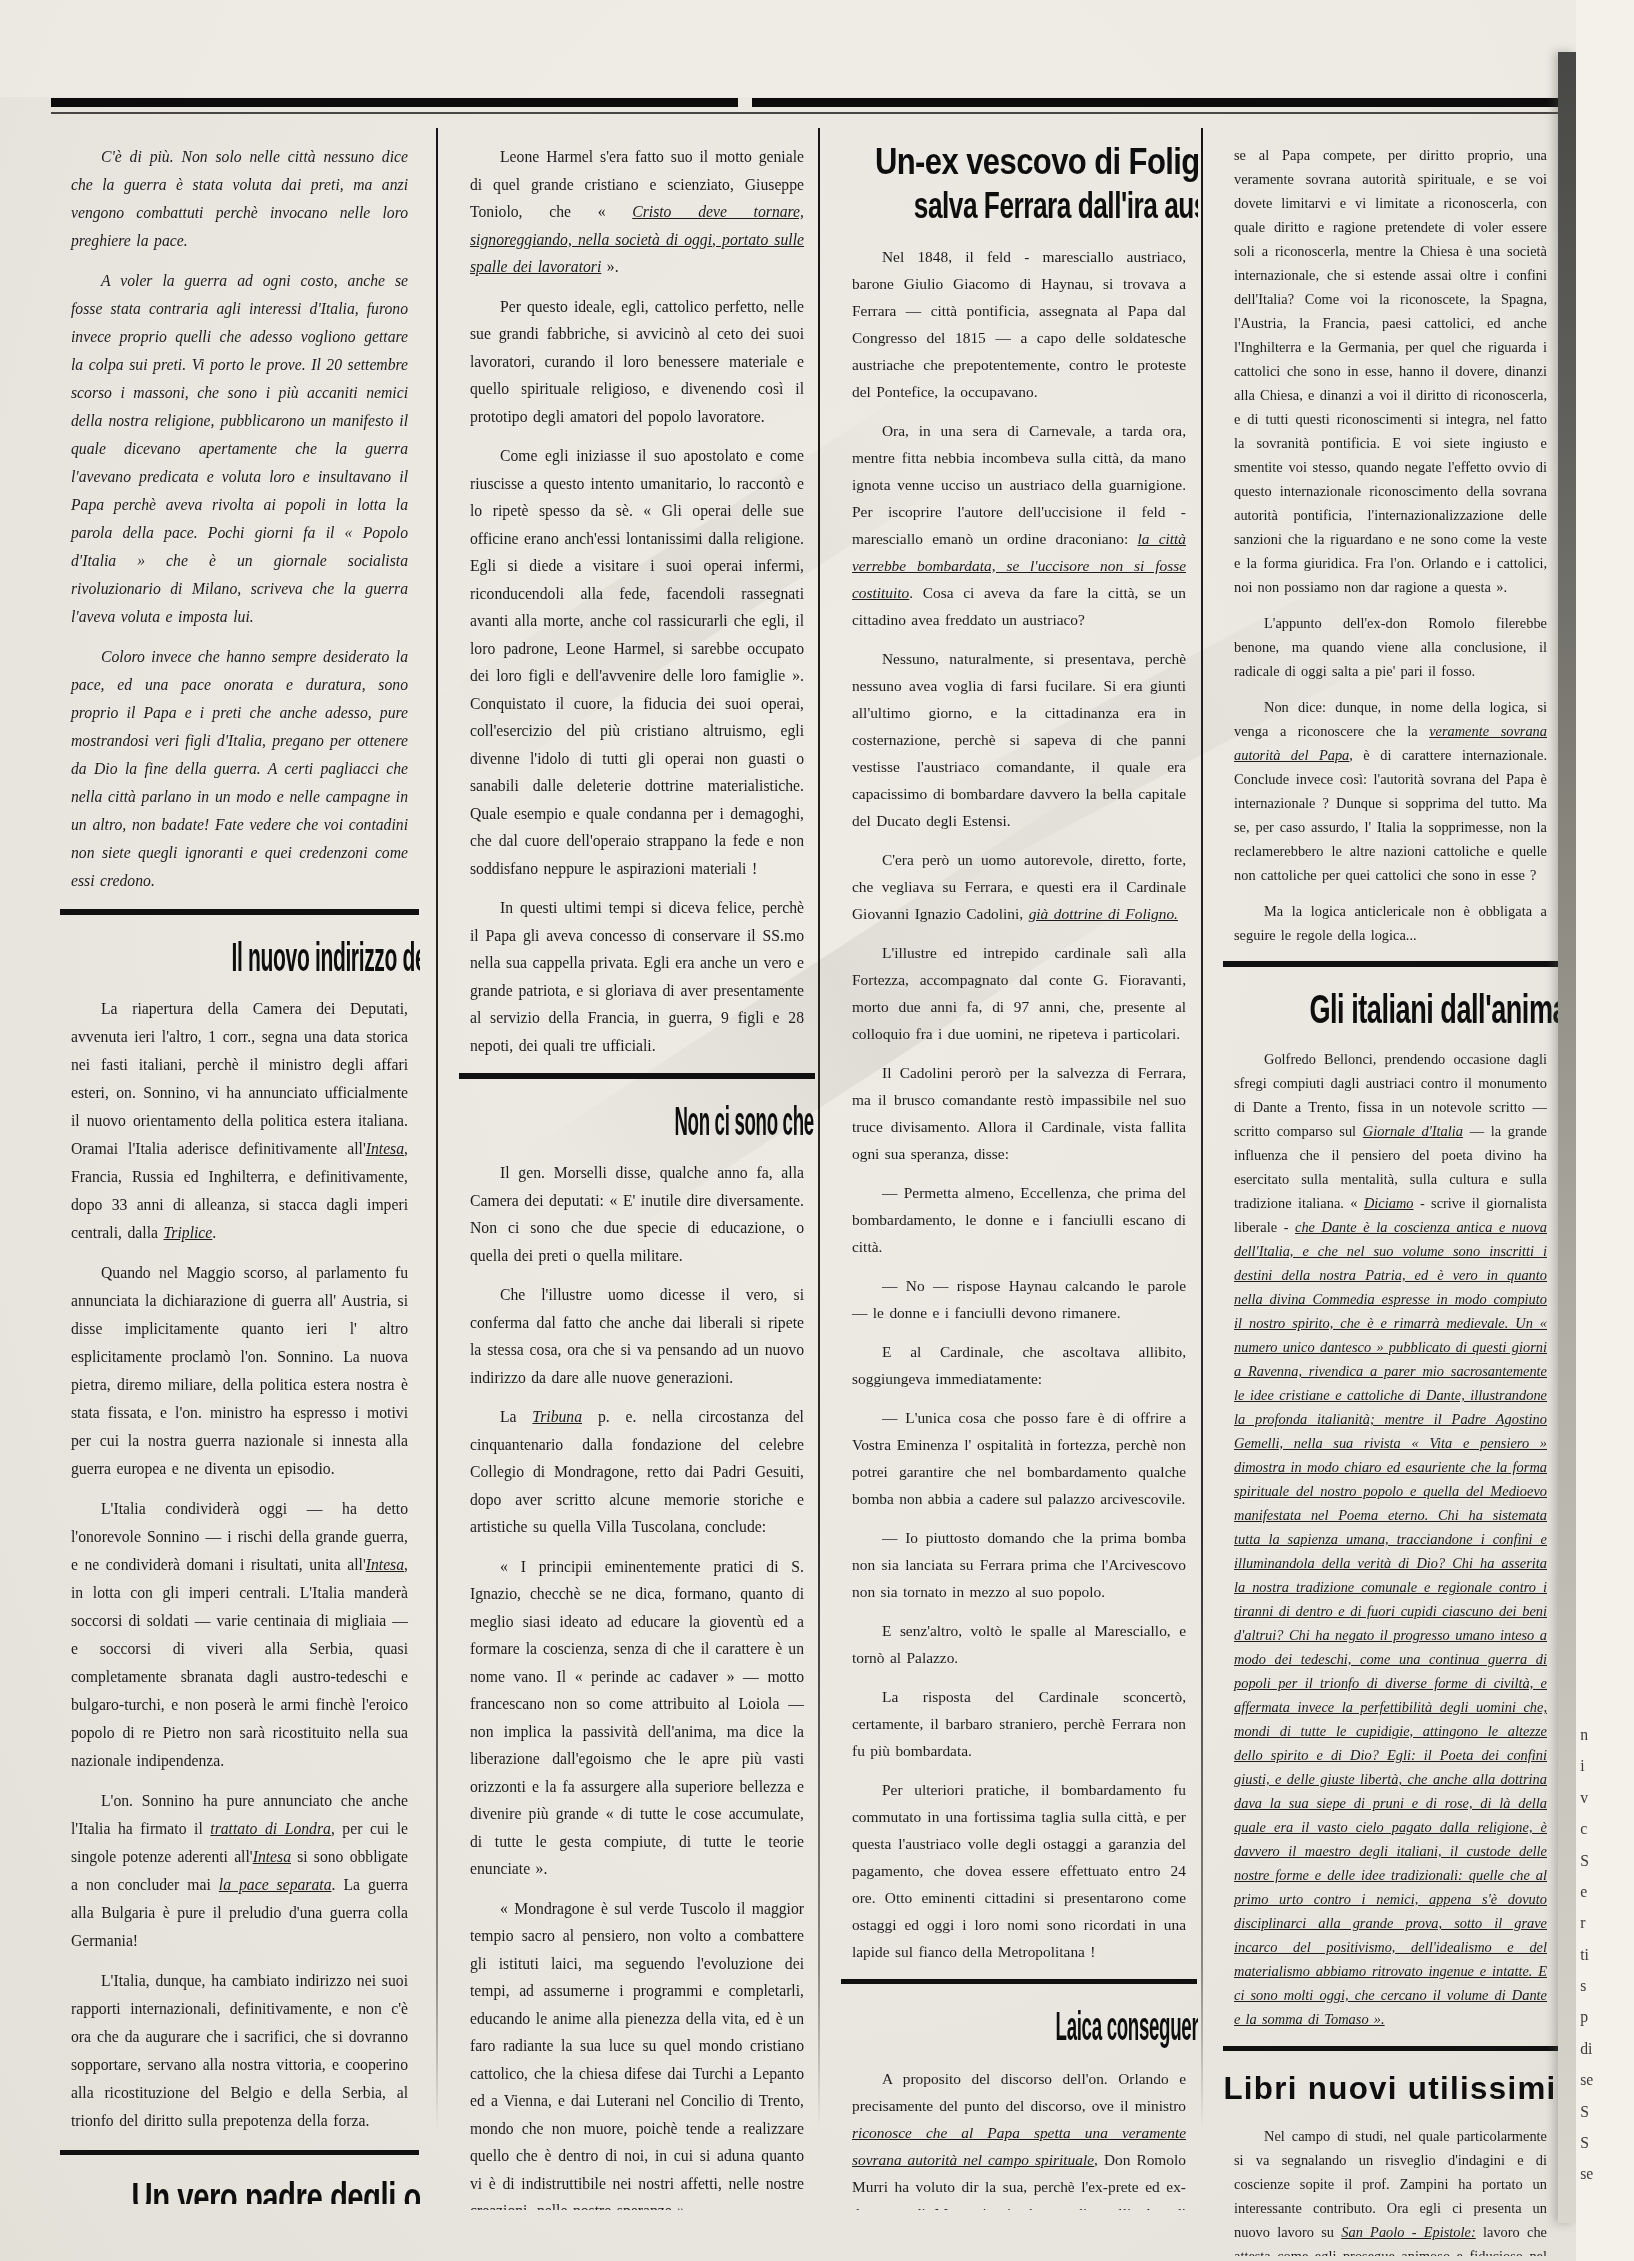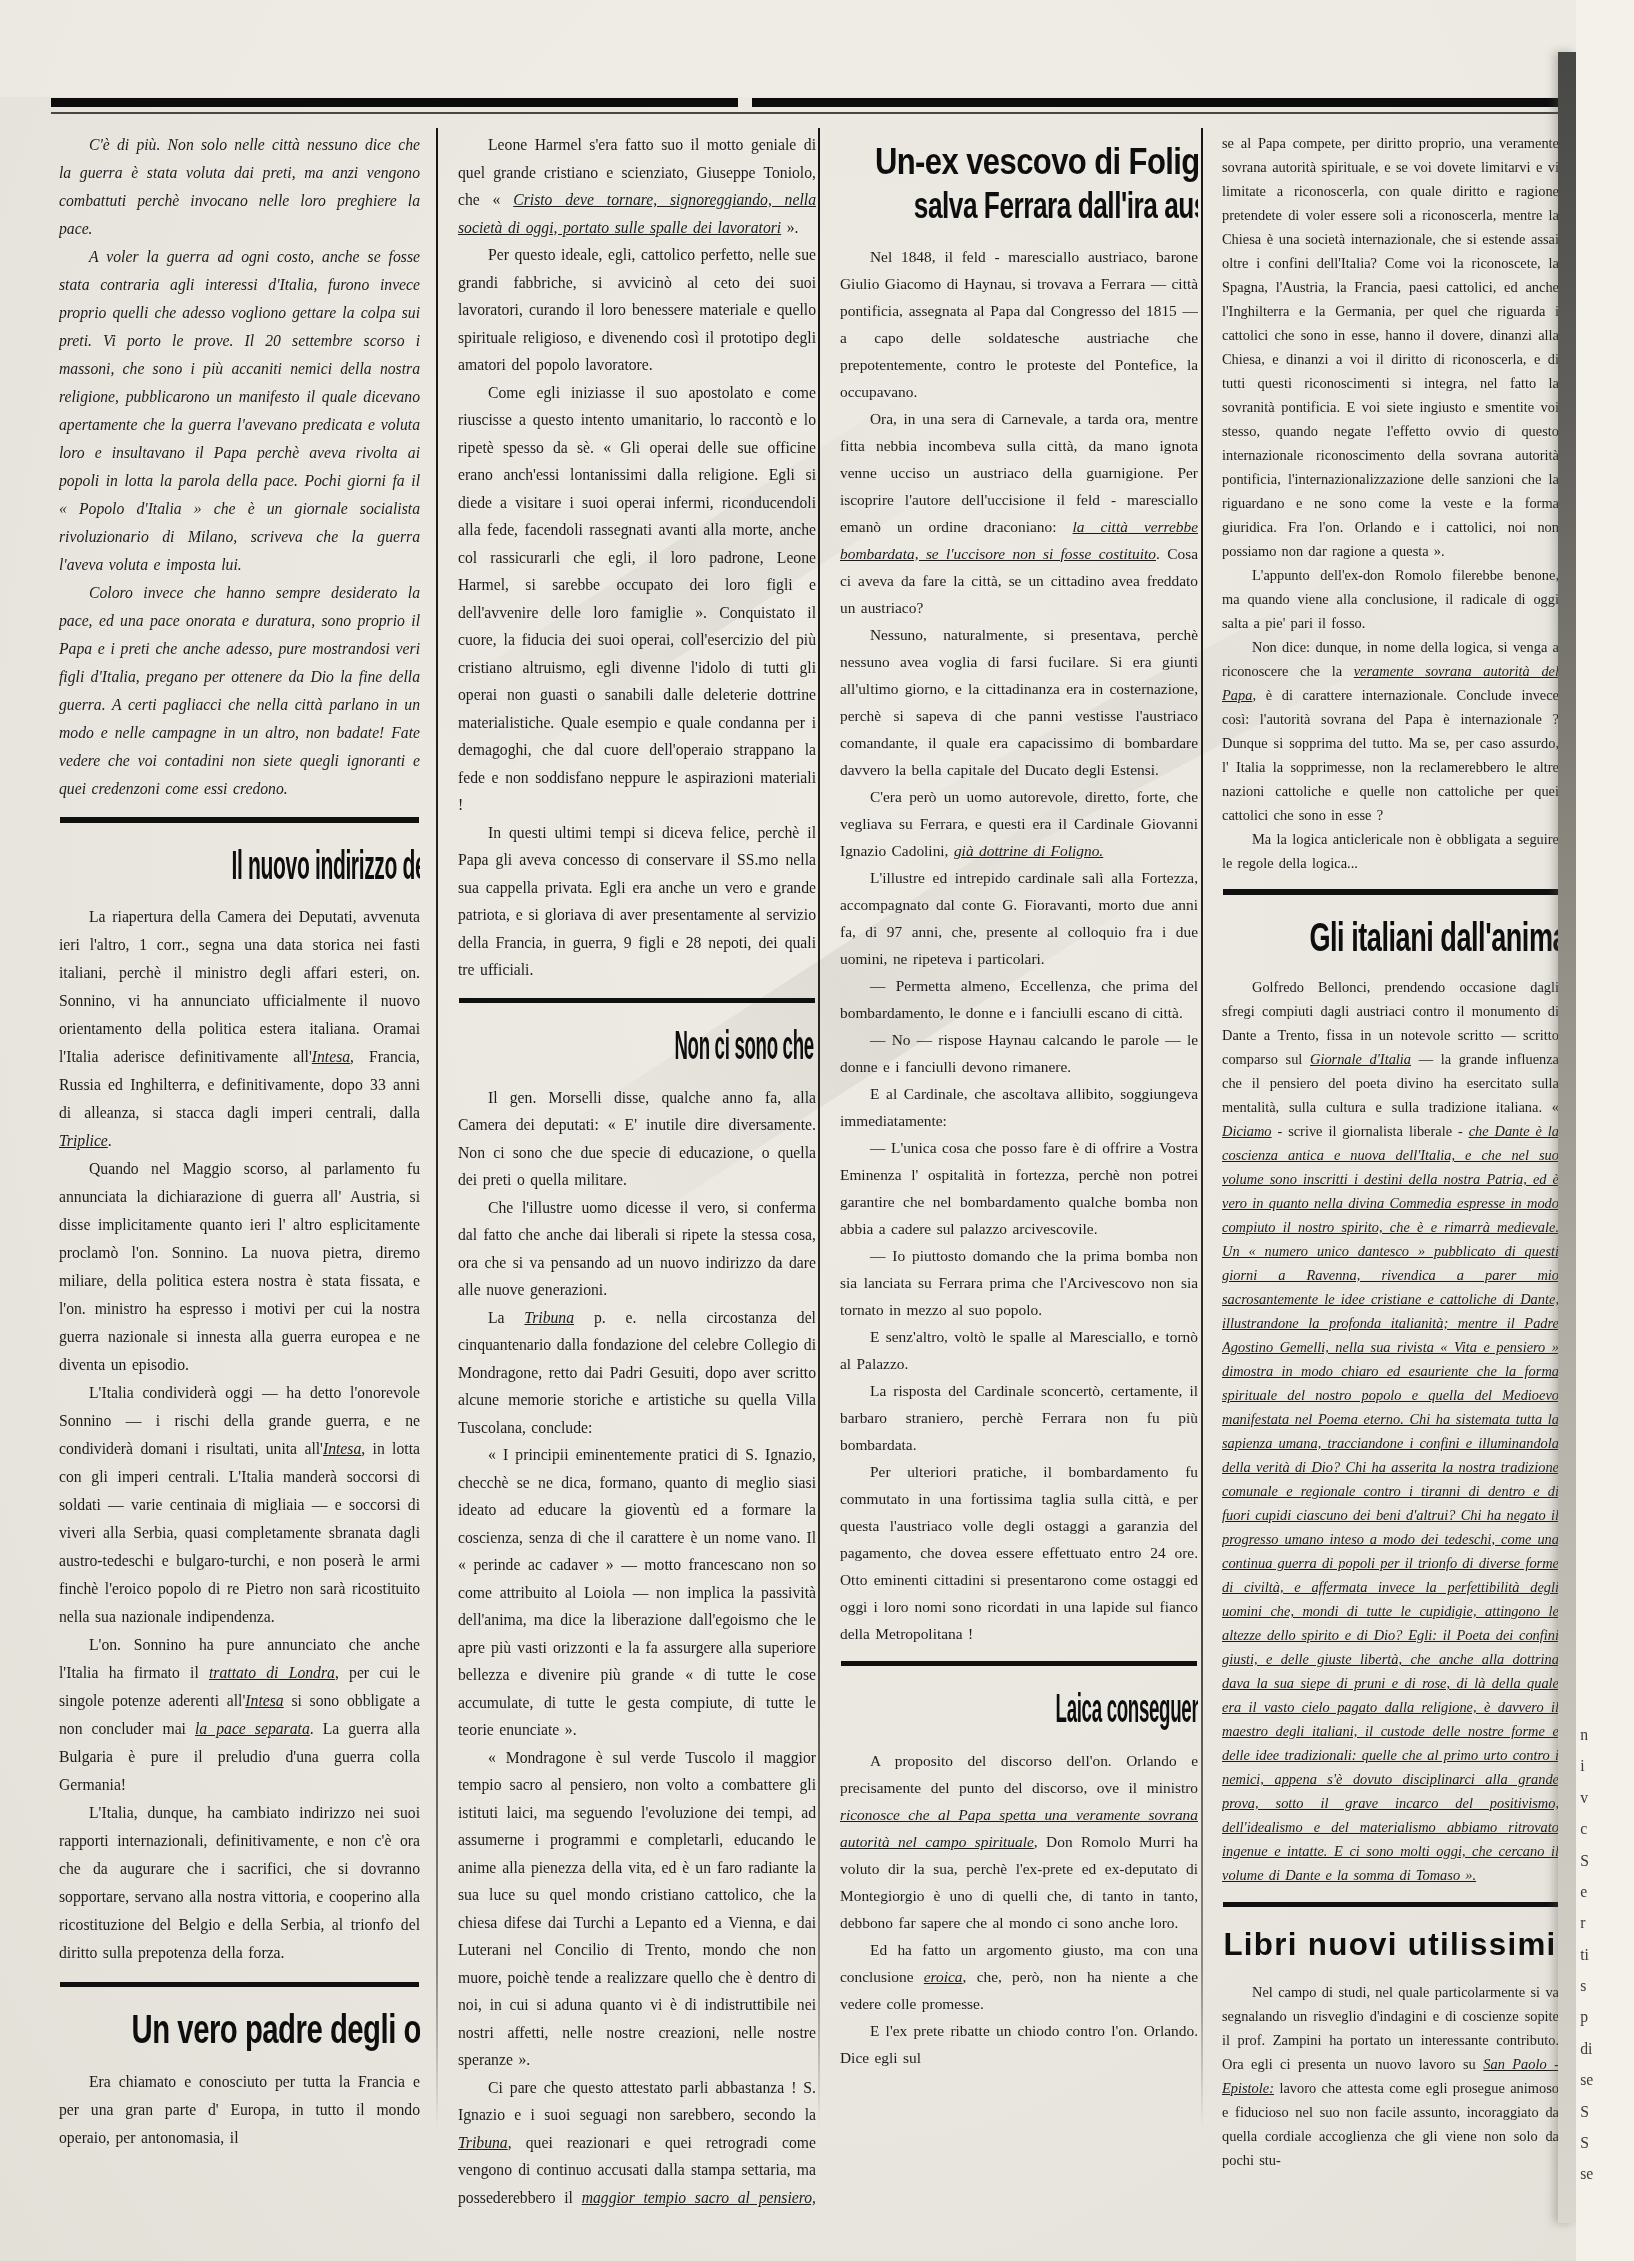--- a/index.html
+++ b/index.html
@@ -27,21 +27,21 @@
     background:linear-gradient(90deg,transparent,rgba(120,118,108,.12),transparent); }
   .ghost-c { left:850px; top:687px; width:589px; height:92px; transform:rotate(-28deg);
     background:linear-gradient(90deg,transparent,rgba(120,118,108,.09),transparent); }
 
   .column { position:absolute; top:131px; overflow:hidden; text-align:justify; }
   .c0 { left:59px;   width:361px; height:2073px; font-size:15.7px;   line-height:28px; }
   .c1 { left:458px;  width:358px; height:2079px; font-size:15.7px;   line-height:27.5px; }
   .c2 { left:840px; width:358px; height:2079px; font-size:15.4px; line-height:27px; }
   .c3 { left:1222px; width:337px; height:2125px; font-size:14.4px;   line-height:24px; }
 
-  .blk { margin:0; }
+  .blk { margin:12px; }
   .blk-paragraph { text-indent:30px; word-spacing:1.6px; }
   .noindent { text-indent:0; }
   .s-italic { font-style:italic; }
   .it { font-style:italic;text-decoration:underline; }
   .blk-rule { height:5.2px; background:#101010; margin:14.4px 1.3px 18.3px 1.3px; }
 
   .blk-headline { text-align:center; margin:9.2px 0 14.4px 0; font-family:"Liberation Sans", sans-serif; font-weight:bold; color:#0e0e0e; }
   .blk-headline .hl-line { text-align:center; }
   .hl-inner { display:inline-block; white-space:nowrap; transform-origin:center; letter-spacing:-0.7px; }
   .v-condensed .hl-inner { font-size:41px; line-height:48px; }
@@ -107,20 +107,21 @@
   <section class="column c2">
       <div class="blk blk-headline v-condensed-2line">
         <div class="hl-line"><span class="hl-inner" style="transform: scaleX(0.83792);">Un-ex vescovo di Foligno</span></div>
         <div class="hl-line"><span class="hl-inner" style="transform: scaleX(0.709845);">salva Ferrara dall'ira austriaca</span></div>
       </div>
       <div class="blk blk-paragraph">Nel 1848, il feld - maresciallo austriaco, barone Giulio Giacomo di Haynau, si trovava a Ferrara — città pontificia, assegnata al Papa dal Congresso del 1815 — a capo delle soldatesche austriache che prepotentemente, contro le proteste del Pontefice, la occupavano.</div>
       <div class="blk blk-paragraph"><span>Ora, in una sera di Carnevale, a tarda ora, mentre fitta nebbia incombeva sulla città, da mano ignota venne ucciso un austriaco della guarnigione. Per iscoprire l'autore dell'uccisione il feld - maresciallo emanò un ordine draconiano: </span><span class="it">la città verrebbe bombardata, se l'uccisore non si fosse costituito</span><span>. Cosa ci aveva da fare la città, se un cittadino avea freddato un austriaco?</span></div>
       <div class="blk blk-paragraph">Nessuno, naturalmente, si presentava, perchè nessuno avea voglia di farsi fucilare. Si era giunti all'ultimo giorno, e la cittadinanza era in costernazione, perchè si sapeva di che panni vestisse l'austriaco comandante, il quale era capacissimo di bombardare davvero la bella capitale del Ducato degli Estensi.</div>
       <div class="blk blk-paragraph"><span>C'era però un uomo autorevole, diretto, forte, che vegliava su Ferrara, e questi era il Cardinale Giovanni Ignazio Cadolini, </span><span class="it">già dottrine di Foligno.</span></div>
       <div class="blk blk-paragraph">L'illustre ed intrepido cardinale salì alla Fortezza, accompagnato dal conte G. Fioravanti, morto due anni fa, di 97 anni, che, presente al colloquio fra i due uomini, ne ripeteva i particolari.</div>
+      <div class="blk blk-paragraph">Il Cadolini perorò per la salvezza di Ferrara, ma il brusco comandante restò impassibile nel suo truce divisamento. Allora il Cardinale, vista fallita ogni sua speranza, disse:</div>
       <div class="blk blk-paragraph">— Permetta almeno, Eccellenza, che prima del bombardamento, le donne e i fanciulli escano di città.</div>
       <div class="blk blk-paragraph">— No — rispose Haynau calcando le parole — le donne e i fanciulli devono rimanere.</div>
       <div class="blk blk-paragraph">E al Cardinale, che ascoltava allibito, soggiungeva immediatamente:</div>
       <div class="blk blk-paragraph">— L'unica cosa che posso fare è di offrire a Vostra Eminenza l' ospitalità in fortezza, perchè non potrei garantire che nel bombardamento qualche bomba non abbia a cadere sul palazzo arcivescovile.</div>
       <div class="blk blk-paragraph">— Io piuttosto domando che la prima bomba non sia lanciata su Ferrara prima che l'Arcivescovo non sia tornato in mezzo al suo popolo.</div>
       <div class="blk blk-paragraph">E senz'altro, voltò le spalle al Maresciallo, e tornò al Palazzo.</div>
       <div class="blk blk-paragraph">La risposta del Cardinale sconcertò, certamente, il barbaro straniero, perchè Ferrara non fu più bombardata.</div>
       <div class="blk blk-paragraph">Per ulteriori pratiche, il bombardamento fu commutato in una fortissima taglia sulla città, e per questa l'austriaco volle degli ostaggi a garanzia del pagamento, che dovea essere effettuato entro 24 ore. Otto eminenti cittadini si presentarono come ostaggi ed oggi i loro nomi sono ricordati in una lapide sul fianco della Metropolitana !</div>
       <div class="blk blk-rule"></div>
       <div class="blk blk-headline v-condensed">

